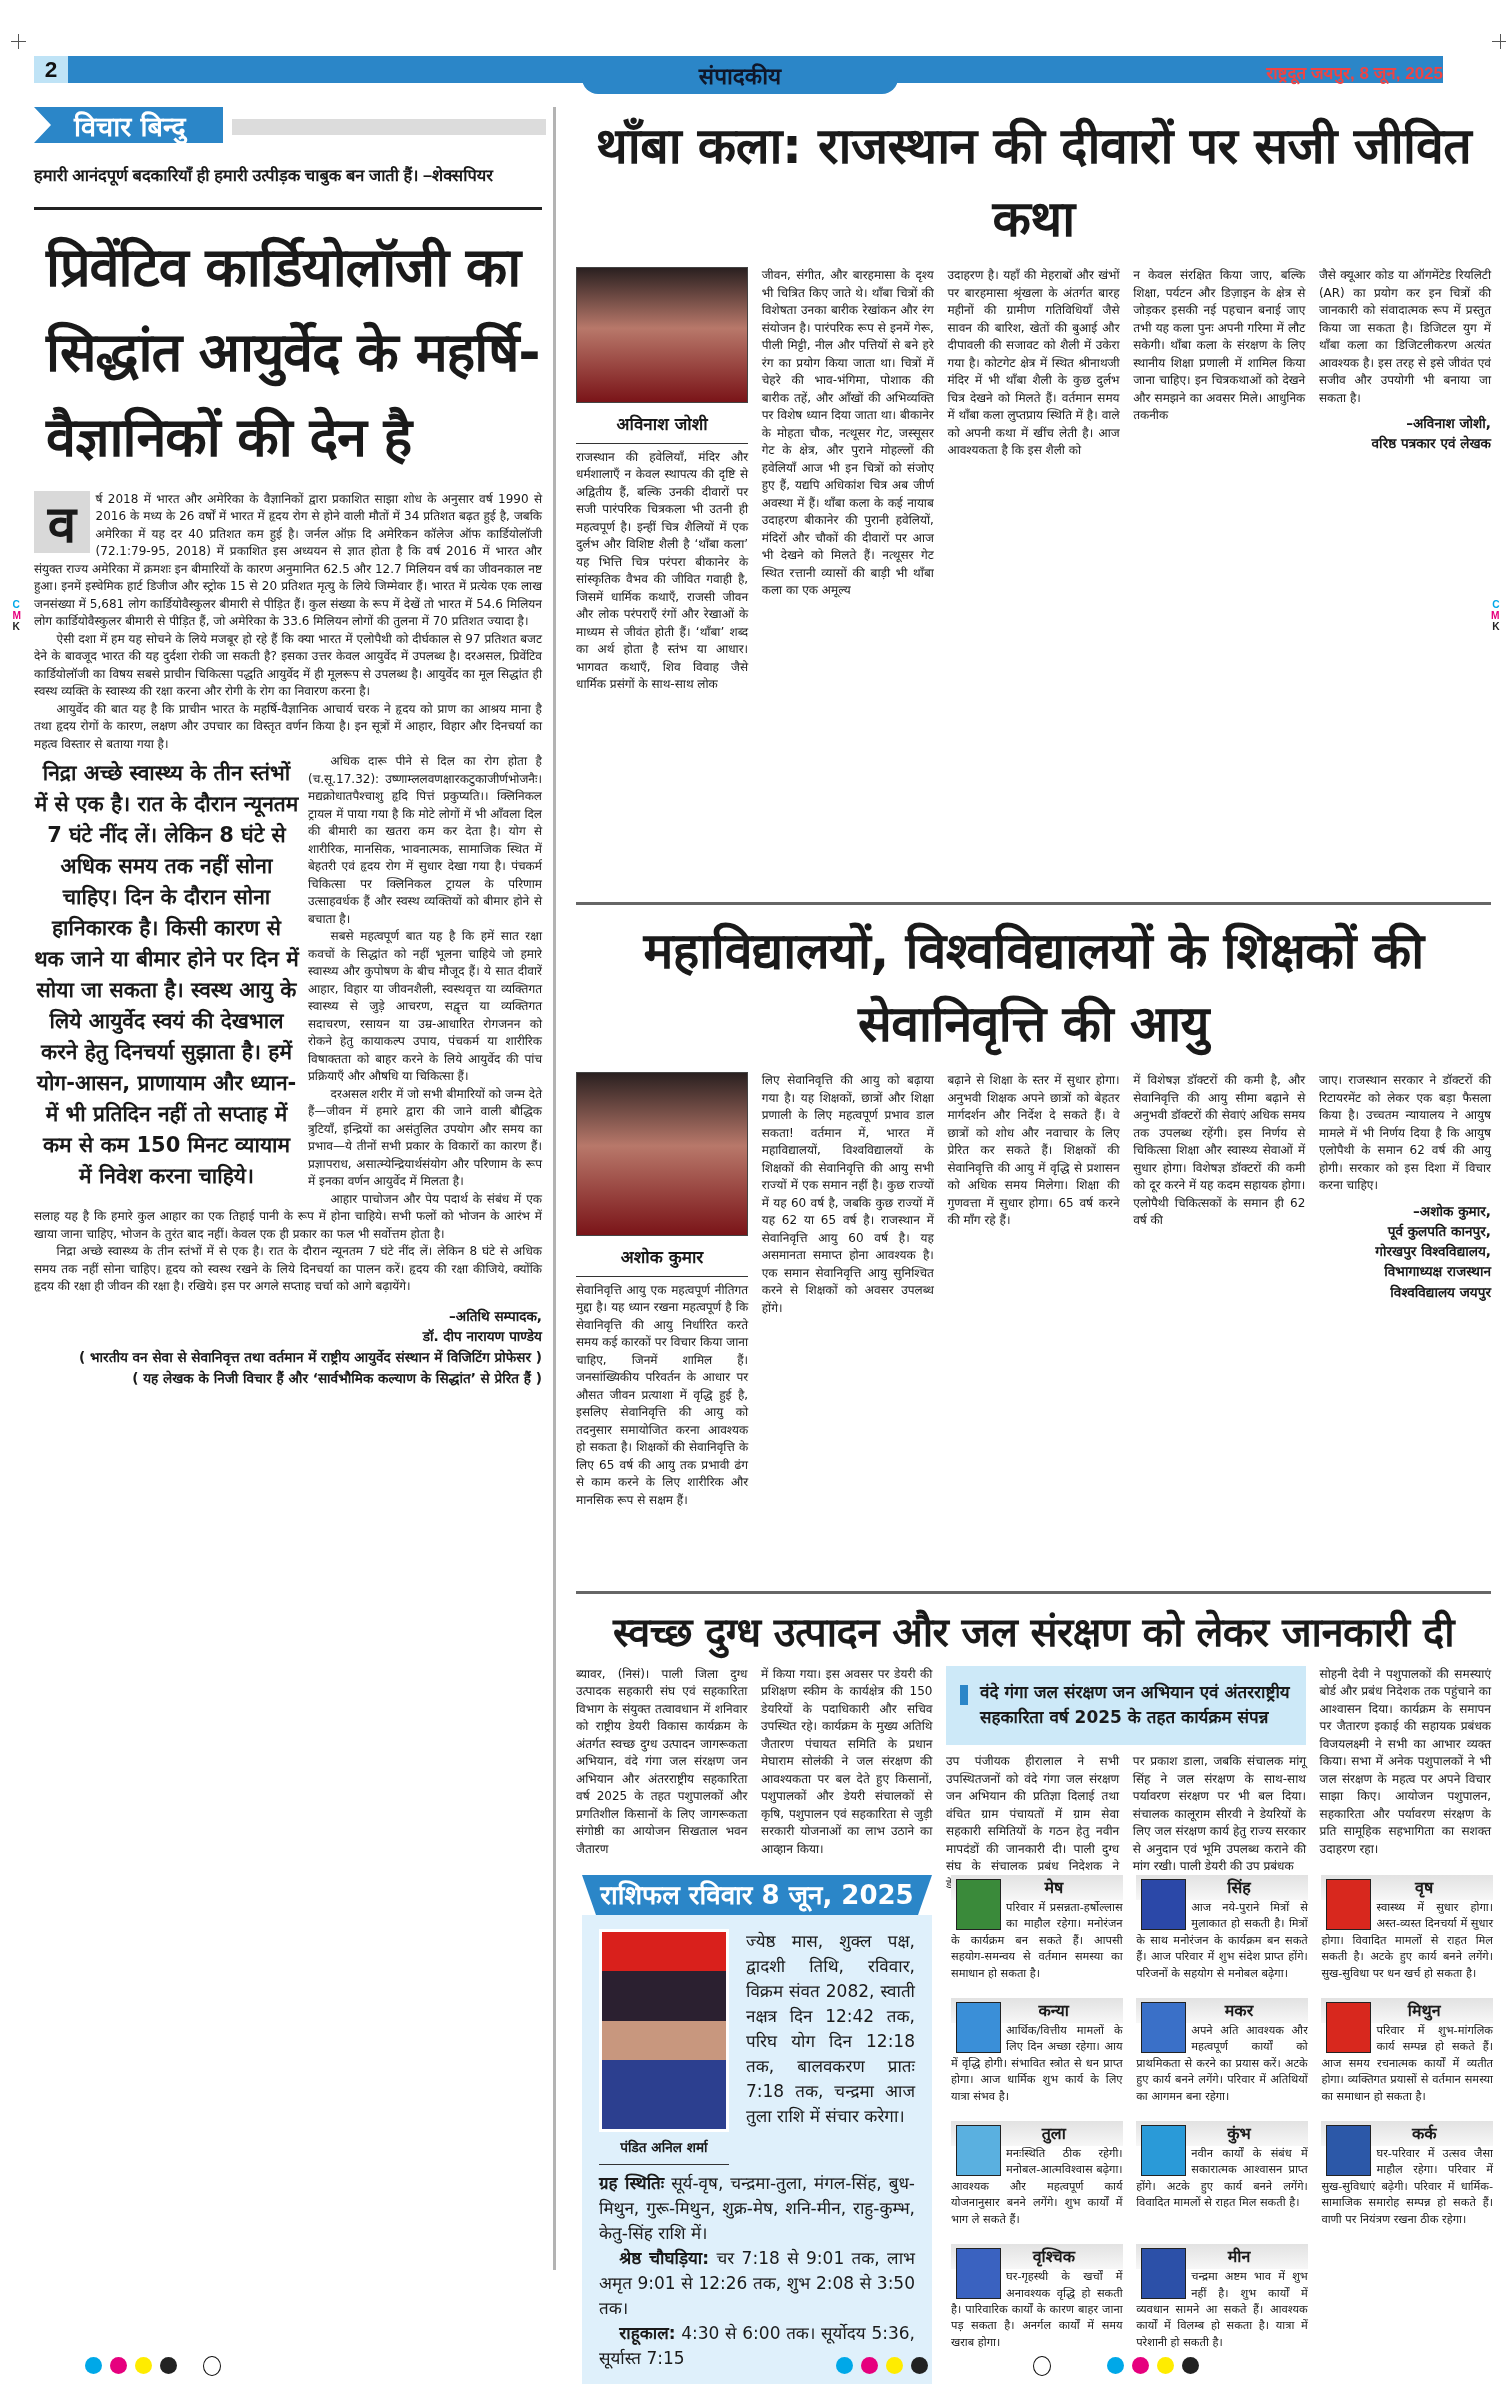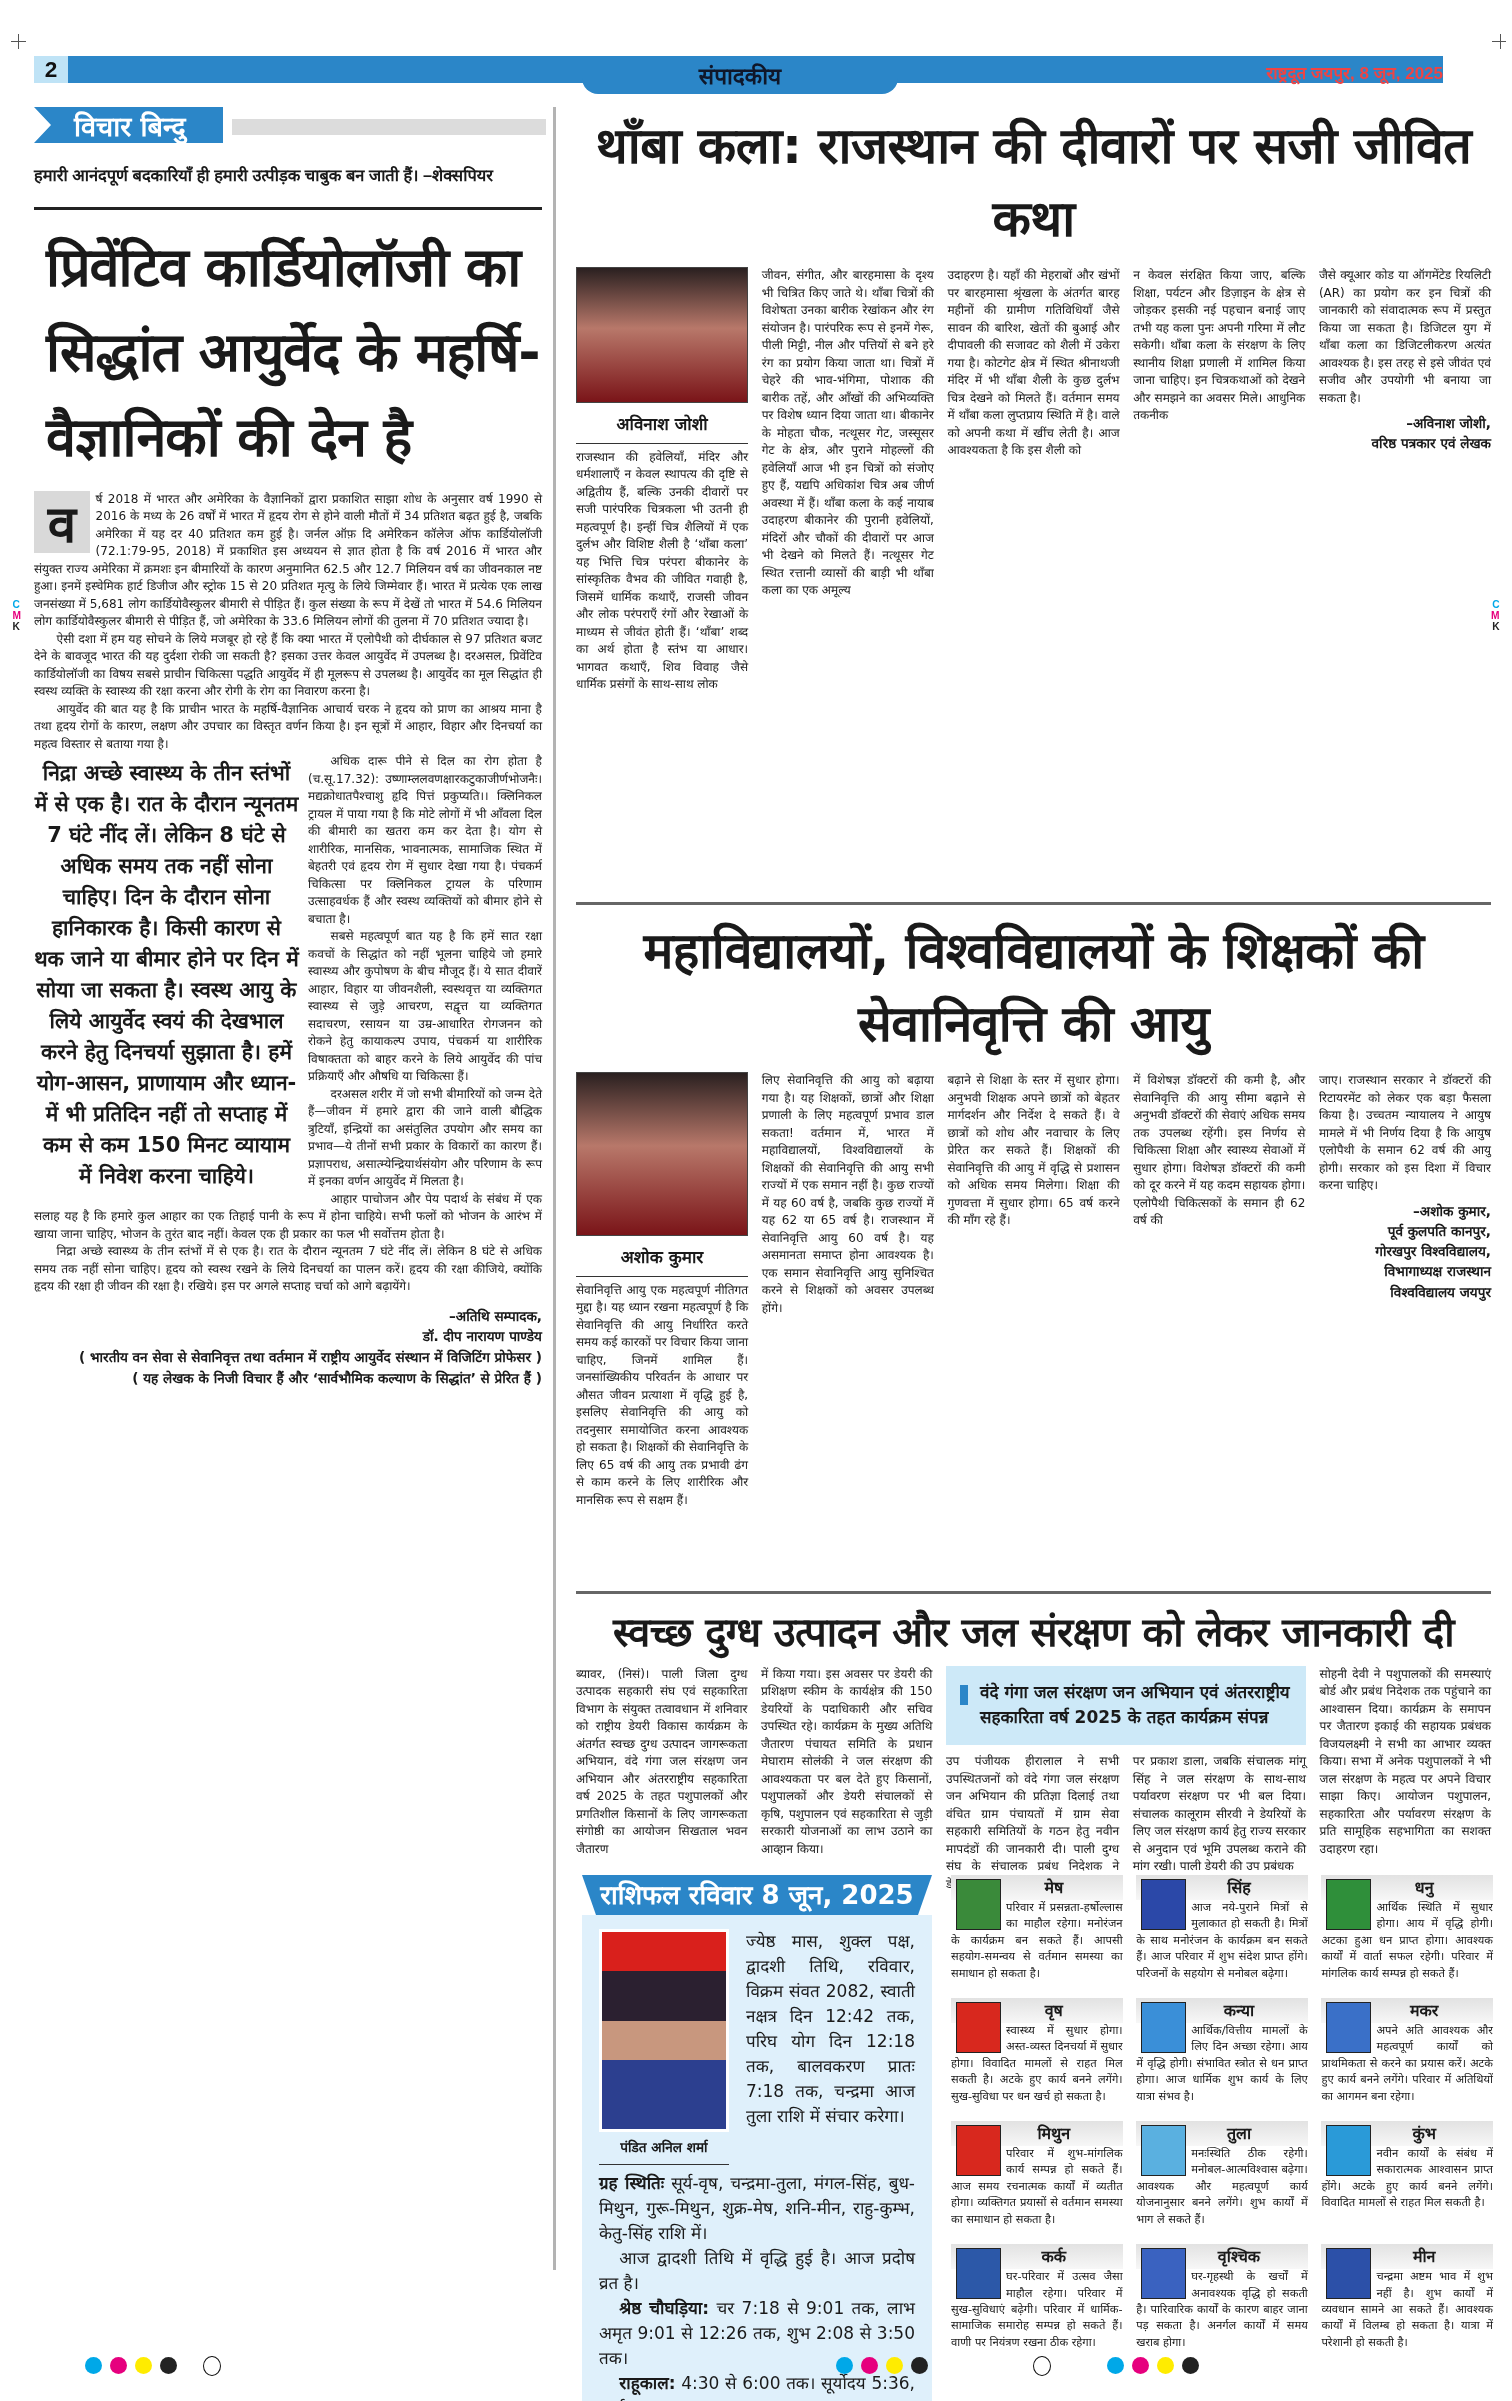--- a/index.html
+++ b/index.html
@@ -183,30 +183,28 @@
   </div>
 </div>
 
 <div style="position:absolute;top:1875px;left:582px;width:350px">
   <div class="rashi-banner">राशिफल रविवार 8 जून, 2025</div>
   <div class="rashi-box">
     <div class="pandit-photo"></div>
     <span>ज्येष्ठ मास, शुक्ल पक्ष, द्वादशी तिथि, रविवार, विक्रम संवत 2082, स्वाती नक्षत्र दिन 12:42 तक, परिघ योग दिन 12:18 तक, बालवकरण प्रातः 7:18 तक, चन्द्रमा आज तुला राशि में संचार करेगा।</span>
     <div class="pandit-name">पंडित अनिल शर्मा</div>
     <p style="clear:both"><b>ग्रह स्थितिः</b> <span>सूर्य-वृष, चन्द्रमा-तुला, मंगल-सिंह, बुध-मिथुन, गुरू-मिथुन, शुक्र-मेष, शनि-मीन, राहु-कुम्भ, केतु-सिंह राशि में।</span></p>
-    <p style="text-indent:20.3px">आज द्वादशी तिथि में वृद्धि हुई है। आज प्रदोष व्रत है।</p>
     <p style="text-indent:20.3px"><b>श्रेष्ठ चौघड़िया:</b> <span>चर 7:18 से 9:01 तक, लाभ अमृत 9:01 से 12:26 तक, शुभ 2:08 से 3:50 तक।</span></p>
     <p style="text-indent:20.3px"><b>राहूकाल:</b> <span>4:30 से 6:00 तक। सूर्योदय 5:36, सूर्यास्त 7:15</span></p>
   </div>
 </div>
 
 <div style="position:absolute;top:1875px;left:951px;width:542px" class="sign-grid">
   <div class="sign-card"><div class="sign-head">मेष</div><div class="sign-img" style="background:#3a8a3a"></div><span>परिवार में प्रसन्नता-हर्षोल्लास का माहौल रहेगा। मनोरंजन के कार्यक्रम बन सकते हैं। आपसी सहयोग-समन्वय से वर्तमान समस्या का समाधान हो सकता है।</span></div>
   <div class="sign-card"><div class="sign-head">सिंह</div><div class="sign-img" style="background:#2b48a8"></div><span>आज नये-पुराने मित्रों से मुलाकात हो सकती है। मित्रों के साथ मनोरंजन के कार्यक्रम बन सकते हैं। आज परिवार में शुभ संदेश प्राप्त होंगे। परिजनों के सहयोग से मनोबल बढ़ेगा।</span></div>
-  <div class="sign-card"><div class="sign-head">धनु</div><div class="sign-img" style="background:#2f8f3a"></div><span>आर्थिक स्थिति में सुधार होगा। आय में वृद्धि होगी। अटका हुआ धन प्राप्त होगा। आवश्यक कार्यों में वार्ता सफल रहेगी। परिवार में मांगलिक कार्य सम्पन्न हो सकते हैं।</span></div>
   <div class="sign-card"><div class="sign-head">वृष</div><div class="sign-img" style="background:#d8281e"></div><span>स्वास्थ्य में सुधार होगा। अस्त-व्यस्त दिनचर्या में सुधार होगा। विवादित मामलों से राहत मिल सकती है। अटके हुए कार्य बनने लगेंगे। सुख-सुविधा पर धन खर्च हो सकता है।</span></div>
   <div class="sign-card"><div class="sign-head">कन्या</div><div class="sign-img" style="background:#3a8fd8"></div><span>आर्थिक/वित्तीय मामलों के लिए दिन अच्छा रहेगा। आय में वृद्धि होगी। संभावित स्त्रोत से धन प्राप्त होगा। आज धार्मिक शुभ कार्य के लिए यात्रा संभव है।</span></div>
   <div class="sign-card"><div class="sign-head">मकर</div><div class="sign-img" style="background:#3a70c8"></div><span>अपने अति आवश्यक और महत्वपूर्ण कार्यों को प्राथमिकता से करने का प्रयास करें। अटके हुए कार्य बनने लगेंगे। परिवार में अतिथियों का आगमन बना रहेगा।</span></div>
   <div class="sign-card"><div class="sign-head">मिथुन</div><div class="sign-img" style="background:#d8281e"></div><span>परिवार में शुभ-मांगलिक कार्य सम्पन्न हो सकते हैं। आज समय रचनात्मक कार्यों में व्यतीत होगा। व्यक्तिगत प्रयासों से वर्तमान समस्या का समाधान हो सकता है।</span></div>
   <div class="sign-card"><div class="sign-head">तुला</div><div class="sign-img" style="background:#5ab0e0"></div><span>मनःस्थिति ठीक रहेगी। मनोबल-आत्मविश्वास बढ़ेगा। आवश्यक और महत्वपूर्ण कार्य योजनानुसार बनने लगेंगे। शुभ कार्यों में भाग ले सकते हैं।</span></div>
   <div class="sign-card"><div class="sign-head">कुंभ</div><div class="sign-img" style="background:#2a9ad8"></div><span>नवीन कार्यों के संबंध में सकारात्मक आश्वासन प्राप्त होंगे। अटके हुए कार्य बनने लगेंगे। विवादित मामलों से राहत मिल सकती है।</span></div>
   <div class="sign-card"><div class="sign-head">कर्क</div><div class="sign-img" style="background:#2c58a8"></div><span>घर-परिवार में उत्सव जैसा माहौल रहेगा। परिवार में सुख-सुविधाएं बढ़ेगी। परिवार में धार्मिक-सामाजिक समारोह सम्पन्न हो सकते हैं। वाणी पर नियंत्रण रखना ठीक रहेगा।</span></div>
   <div class="sign-card"><div class="sign-head">वृश्चिक</div><div class="sign-img" style="background:#3a62c0"></div><span>घर-गृहस्थी के खर्चों में अनावश्यक वृद्धि हो सकती है। पारिवारिक कार्यों के कारण बाहर जाना पड़ सकता है। अनर्गल कार्यों में समय खराब होगा।</span></div>
   <div class="sign-card"><div class="sign-head">मीन</div><div class="sign-img" style="background:#2c50a8"></div><span>चन्द्रमा अष्टम भाव में शुभ नहीं है। शुभ कार्यों में व्यवधान सामने आ सकते हैं। आवश्यक कार्यों में विलम्ब हो सकता है। यात्रा में परेशानी हो सकती है।</span></div>
 </div>

